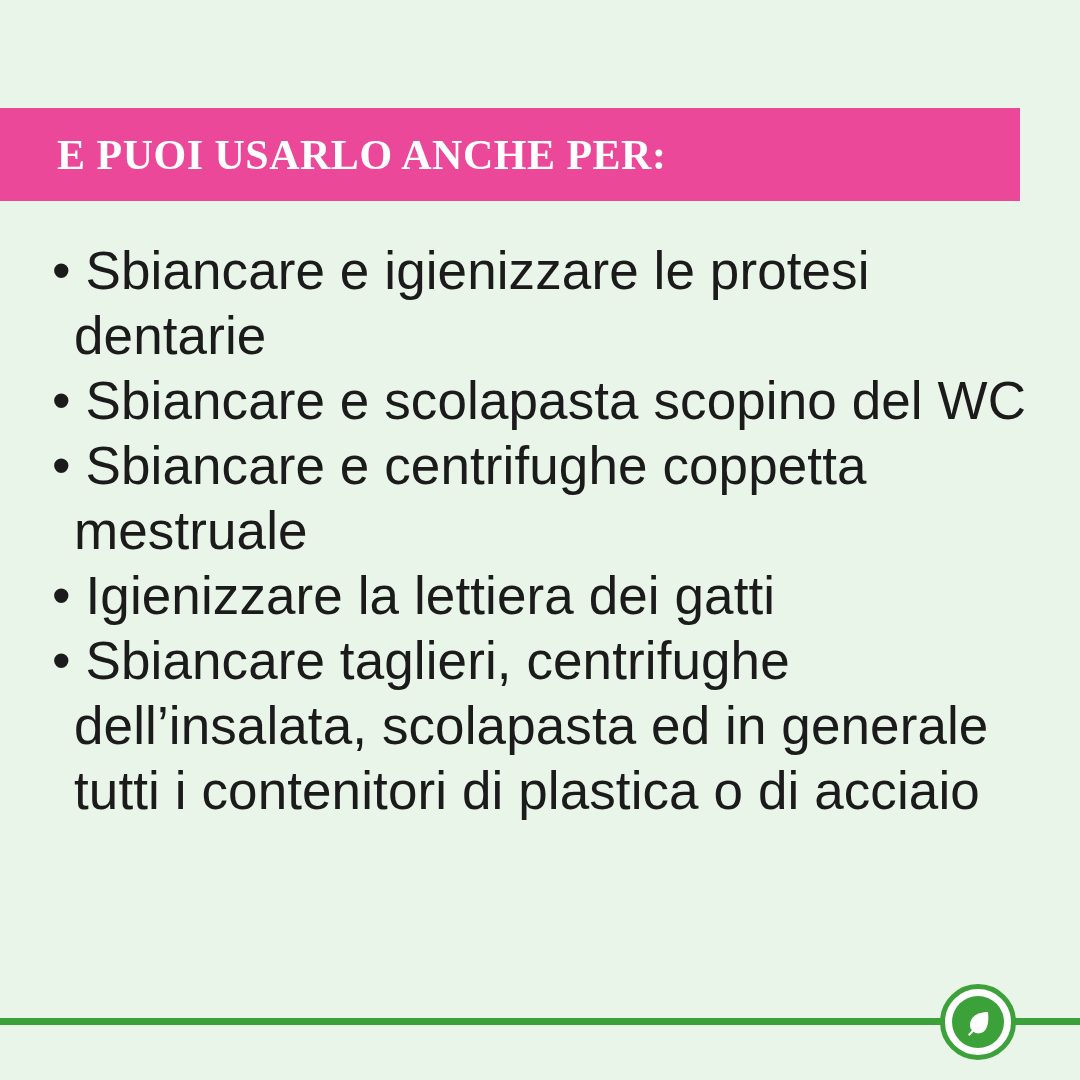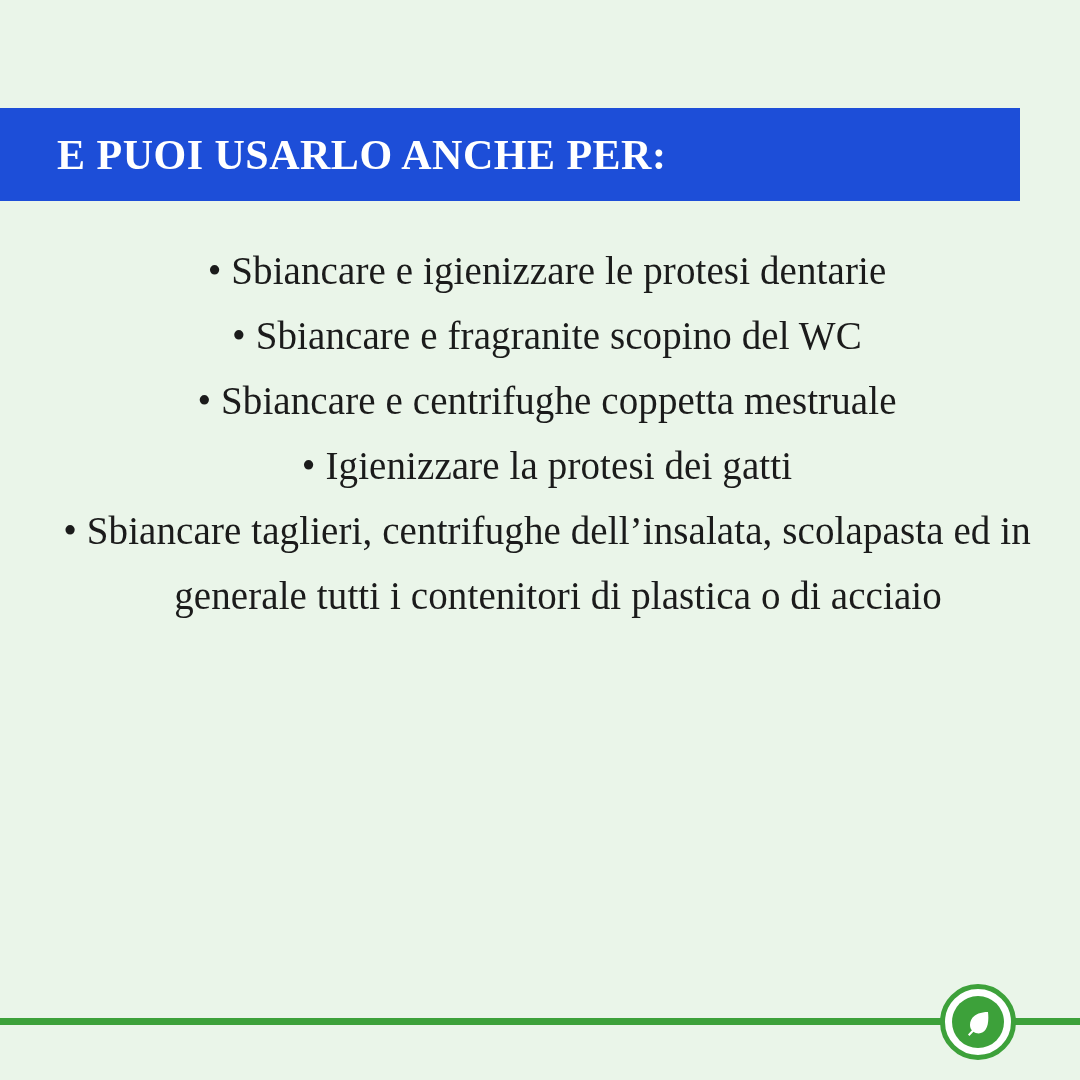--- a/index.html
+++ b/index.html
@@ -20,21 +20,21 @@
     background: #eaf5e9;
   }
 
   
   .header-bar {
     position: absolute;
     left: 0;
     top: 108px;
     width: 1020px;
     height: 93px;
-    background: #1d4ed8;
+    background: #ec4899;
     display: flex;
     align-items: center;
   }
   .header-title {
     color: #ffffff;
     font-family: "Liberation Serif", serif;
     font-weight: bold;
     font-size: 42px;
     letter-spacing: 0.5px;
     padding-left: 57px;
@@ -44,27 +44,26 @@
 
   
   .list {
     position: absolute;
     left: 52px;
     top: 238px;
     width: 990px;
   }
   .list-item {
     color: #1b1b1b;
-    font-family: Liberation Serif, serif;
-    font-size: 39px;
+    font-family: Liberation Sans, sans-serif;
+    font-size: 53px;
     line-height: 65px;
     text-indent: -22px;
     padding-left: 22px;
     letter-spacing: 0.1px;
-    text-align: center;
   }
 
   
   .footer-rule {
     position: absolute;
     left: 0;
     top: 1018px;
     width: 1080px;
     height: 7px;
     background: #3da13a;
@@ -97,23 +96,23 @@
 <body>
 
 <div class="card">
 
   <div class="header-bar">
     <div class="header-title">E PUOI USARLO ANCHE PER:</div>
   </div>
 
   <div class="list">
     <div class="list-item">• Sbiancare e igienizzare le protesi dentarie</div>
-    <div class="list-item">• Sbiancare e fragranite scopino del WC</div>
+    <div class="list-item">• Sbiancare e scolapasta scopino del WC</div>
     <div class="list-item">• Sbiancare e centrifughe coppetta mestruale</div>
-    <div class="list-item">• Igienizzare la protesi dei gatti</div>
+    <div class="list-item">• Igienizzare la lettiera dei gatti</div>
     <div class="list-item">• Sbiancare taglieri, centrifughe dell’insalata, scolapasta ed in generale tutti i contenitori di plastica o di acciaio</div>
   </div>
 
   <div class="footer-rule"></div>
 
   <div class="logo">
     <div class="logo-inner">
       <svg width="30" height="30" viewBox="0 0 30 30" aria-hidden="true">
         <path d="M25 5C14 5 7 10 7 18c0 2.2.7 4 1.9 5.3L5 27.5l1.4 1.4 4.1-4.1C11.9 25.8 13.6 26.4 15.7 26.4 23 26.4 26.5 18.5 25 5z" fill="#ffffff"></path>
       </svg>

